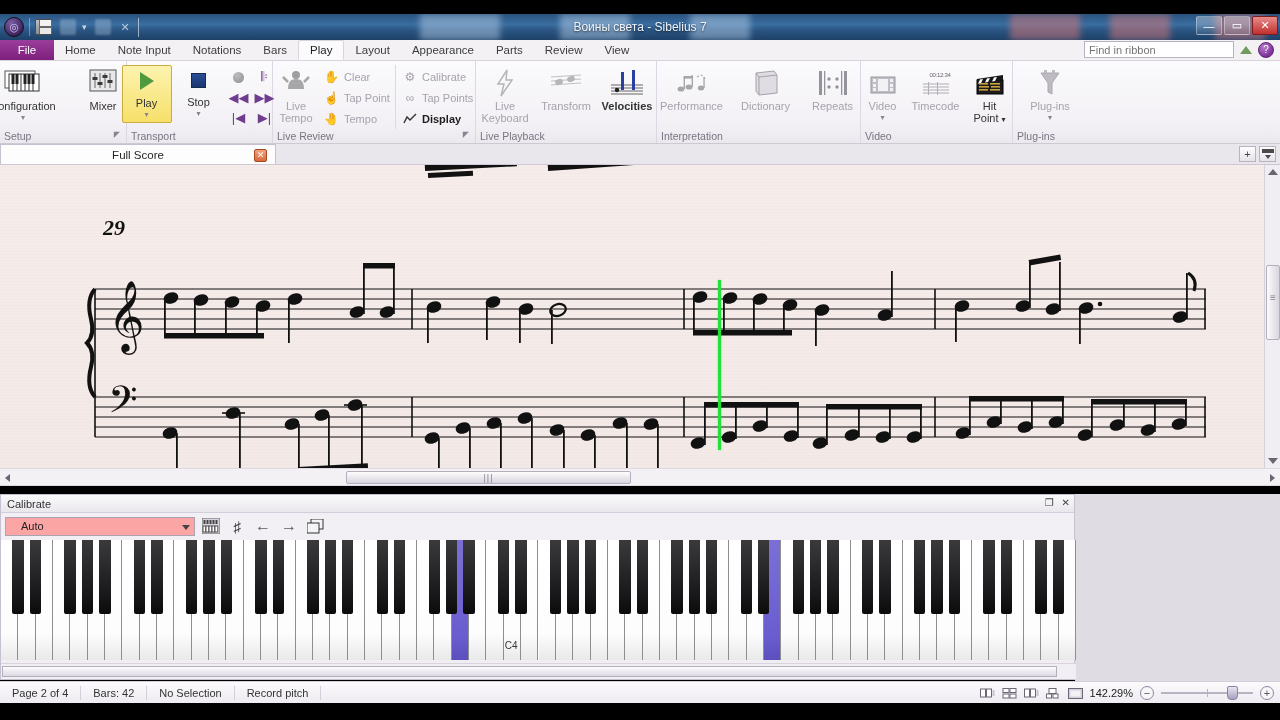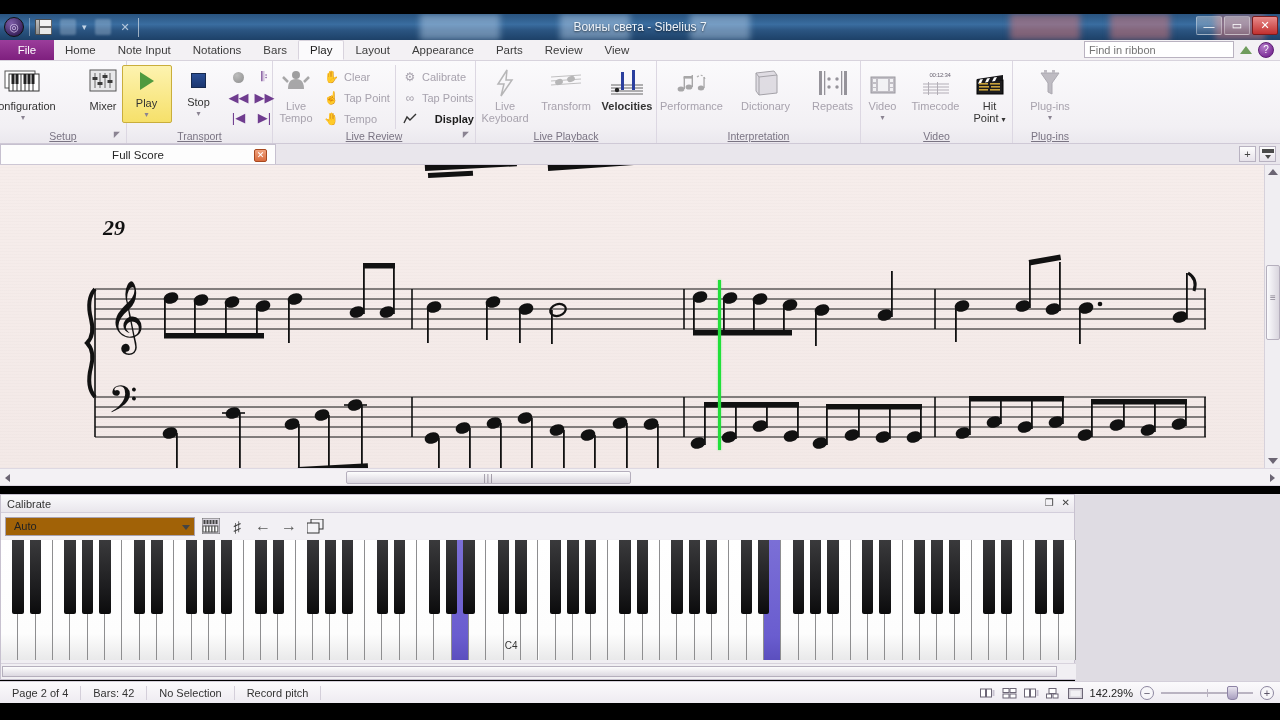--- a/index.html
+++ b/index.html
@@ -107,42 +107,42 @@
     background: linear-gradient(to bottom,#fbfafc 0%, #f2f0f4 80%, #ebe8ee 100%);
     border-bottom: 1px solid #cfc9d6;
     display: flex; align-items: stretch;
   }
   .rgroup {
     position: relative; display: flex; flex-direction: column; align-items: center;
     border-right: 1px solid #dcd7e2; padding: 0 4px;
   }
   .rgroup-items { flex: 1; display: flex; align-items: flex-start; gap: 18px; padding-top: 4px;}
   .rgroup-title {
-    height: 14px; font-size: 10.5px; color: #7a7483; text-align: center; width:100%;
-    line-height: 14px; position: relative; text-decoration: underline;
+    height: 14px; font-size: 10.5px; color: #7a7483; width:100%;
+    line-height: 14px; position: relative;
   }
   .dlg-launch { position:absolute; right:2px; bottom:1px; font-size:8px; color:#8a8392;}
   .bigbtn {
     width: 62px; display: flex; flex-direction: column; align-items: center;
     font-size: 11px; color: #333; text-align: center; line-height: 12px; padding-top: 2px;
   }
   .bigbtn.dis { color: #a7a2ad; }
   .bigbtn .lbl { margin-top: 3px; }
   .bigbtn .cv { margin-top: 0px; font-size: 8px; color:#8a8392;}
   .ico { height: 30px; display:flex; align-items:flex-end; justify-content:center;}
 
   .play-btn {
     background: linear-gradient(to bottom,#fdf3b0,#f6e06a);
     border: 1px solid #c9ae3c; border-radius: 2px;
     width: 50px; padding: 2px 0 1px;
   }
   .smallcol { display:flex; flex-direction:column; gap:1px; padding-top:2px;}
   .smallbtn { display:flex; align-items:center; gap:4px; font-size:11px; color:#333; padding:1px 3px; height:20px;}
   .smallbtn.dis { color:#a7a2ad;}
-  .smallbtn.bold { font-weight:bold; color:#1d1d1d;justify-content:space-between;}
+  .smallbtn.bold { font-weight:bold; color:#1d1d1d;}
   .si { width:16px; height:16px; display:flex; align-items:center; justify-content:center; font-size:12px;}
 
   .tgrid { display:grid; grid-template-columns:26px 26px; grid-auto-rows:20px; align-items:center; justify-items:center; padding-top:2px;}
   .tgrid div { font-size: 13px; color: #6f3c8f;}
   .rec-dot { width:11px;height:11px;border-radius:50%;background:radial-gradient(circle at 35% 30%,#bdbdbd,#8d8d8d); }
   .stop-sq { width:15px;height:15px;background:linear-gradient(to bottom,#2b4f96,#1b3670); border:1px solid #16294f;}
   .play-tri { width:0;height:0;border-top:9px solid transparent;border-bottom:9px solid transparent;border-left:14px solid #4f9a3f;}
 
   
   .scoretabs {
@@ -211,22 +211,22 @@
     background:#f0eef2; border:1px solid #c7c1cf;
   }
   .kbtitle {
     height:18px; background:linear-gradient(to bottom,#fafafc,#e9e6ec);
     border-bottom:1px solid #d3cedb; font-size:11px; color:#333;
     display:flex; align-items:center; padding-left:6px; position:relative;
   }
   .kbtitle .btns { position:absolute; right:4px; top:2px; display:flex; gap:8px; color:#444; font-size:10px;}
   .kbtoolbar { height:26px; display:flex; align-items:center; gap:6px; padding:0 4px; background:#f2f0f4;}
   .kb-select {
-    width:190px; height:19px; font-size:11px; border:1px solid #a9a3b2; background:#a16207;
-    display:flex; align-items:center; padding:0 8px; position:relative; color:#222;
+    width:190px; height:19px; font-size:11px; border:1px solid #a9a3b2; background:#fca5a5;
+    display:flex; align-items:center; padding:0 15px; position:relative; color:#222;
   }
   .kb-select .arrow{ position:absolute; right:4px; top:7px;
     width:0;height:0;border-left:4px solid transparent;border-right:4px solid transparent;border-top:5px solid #444;}
   .kb-tool { width:20px; height:20px; display:flex; align-items:center; justify-content:center; font-size:13px; color:#3a3a3a;}
 
   .keys { position:absolute; left:0; top:45px; width:1075px; height:120px; background:#fff; overflow:hidden;}
   .wk { position:absolute; top:0; height:120px; background:linear-gradient(to bottom,#ffffff 0%,#fdfdfd 78%,#e9e9ea 100%);
         border-right:1px solid #8e8e90; }
   .wk.on { background:linear-gradient(to bottom,#7b6fd6 0%,#6a5dcf 80%,#5b4fbe 100%); }
   .bk { position:absolute; top:0; height:74px; background:linear-gradient(to bottom,#3a3a3c 0%,#1a1a1c 70%,#0b0b0c 100%);

